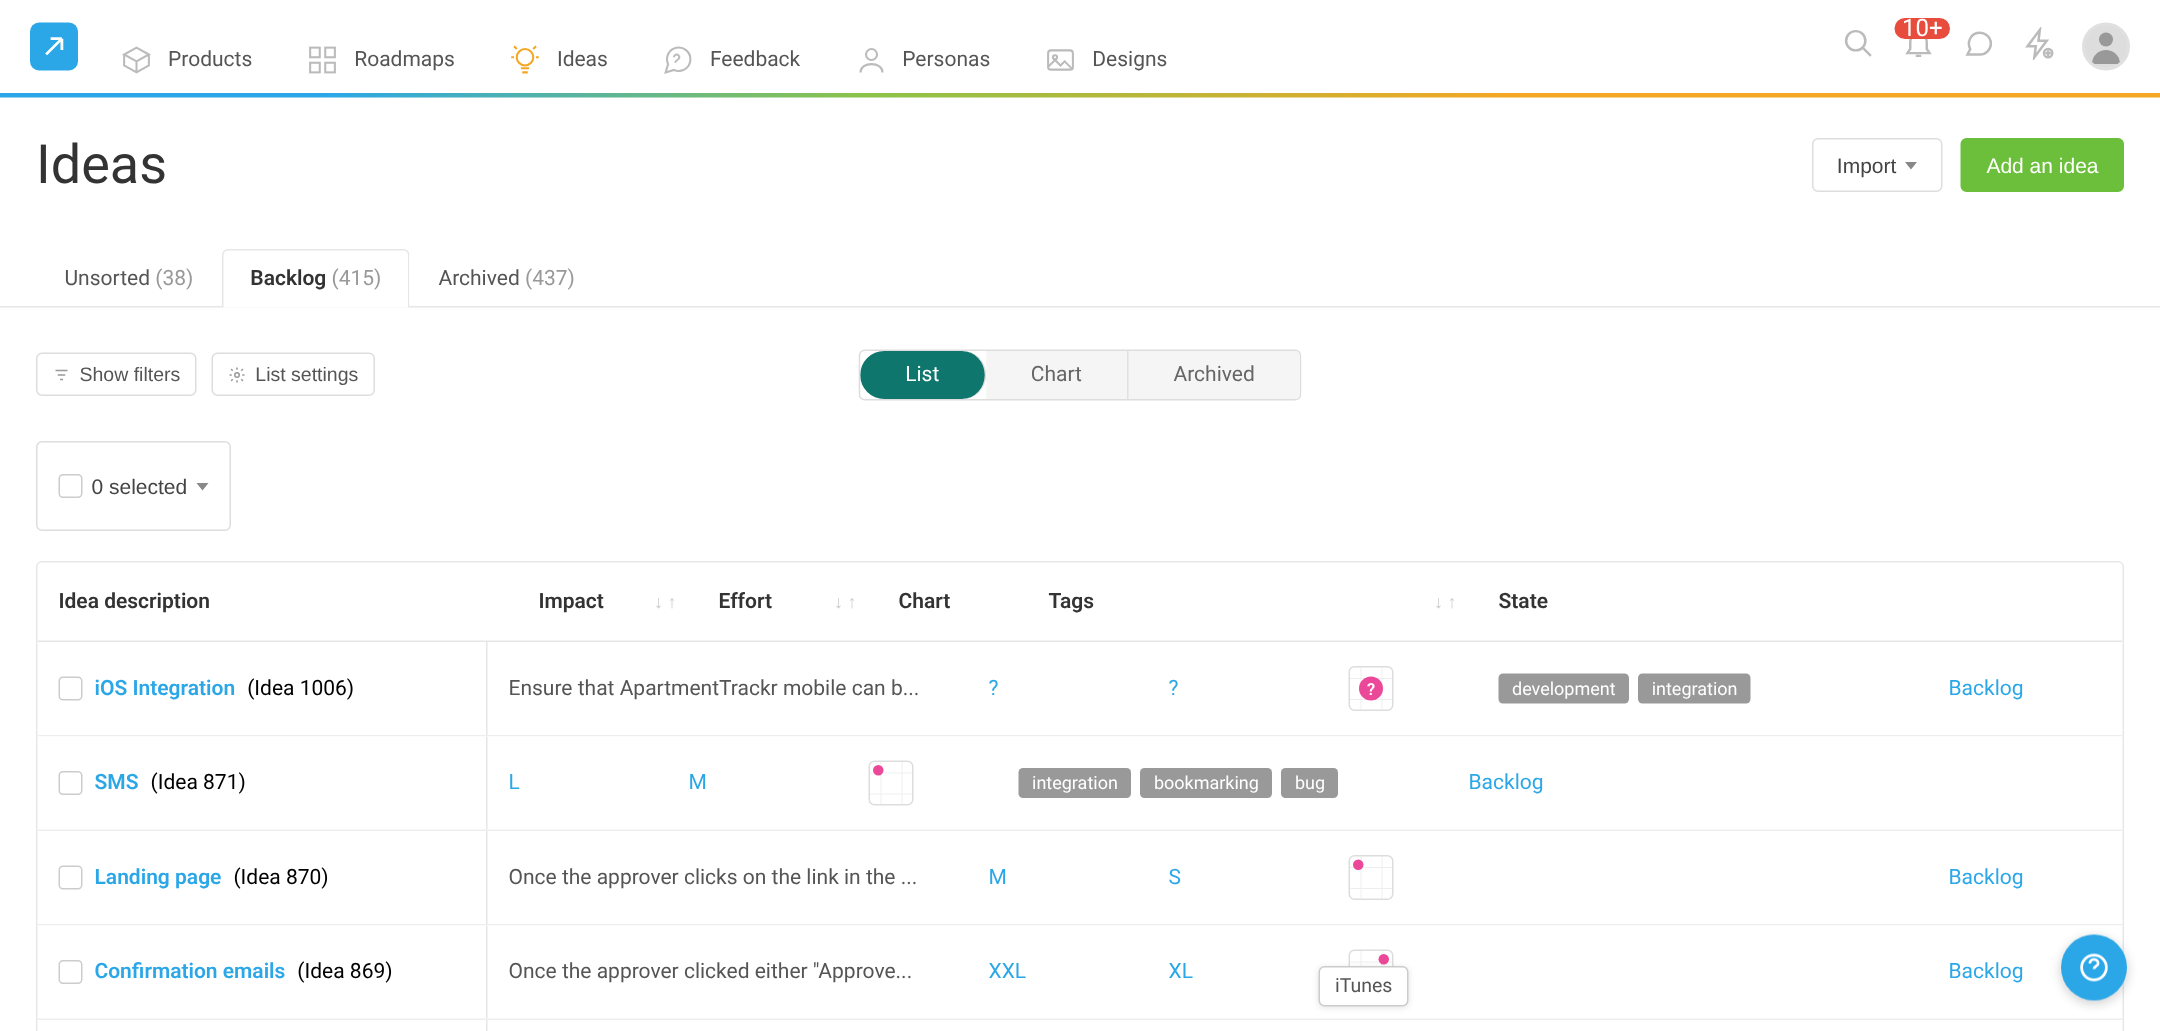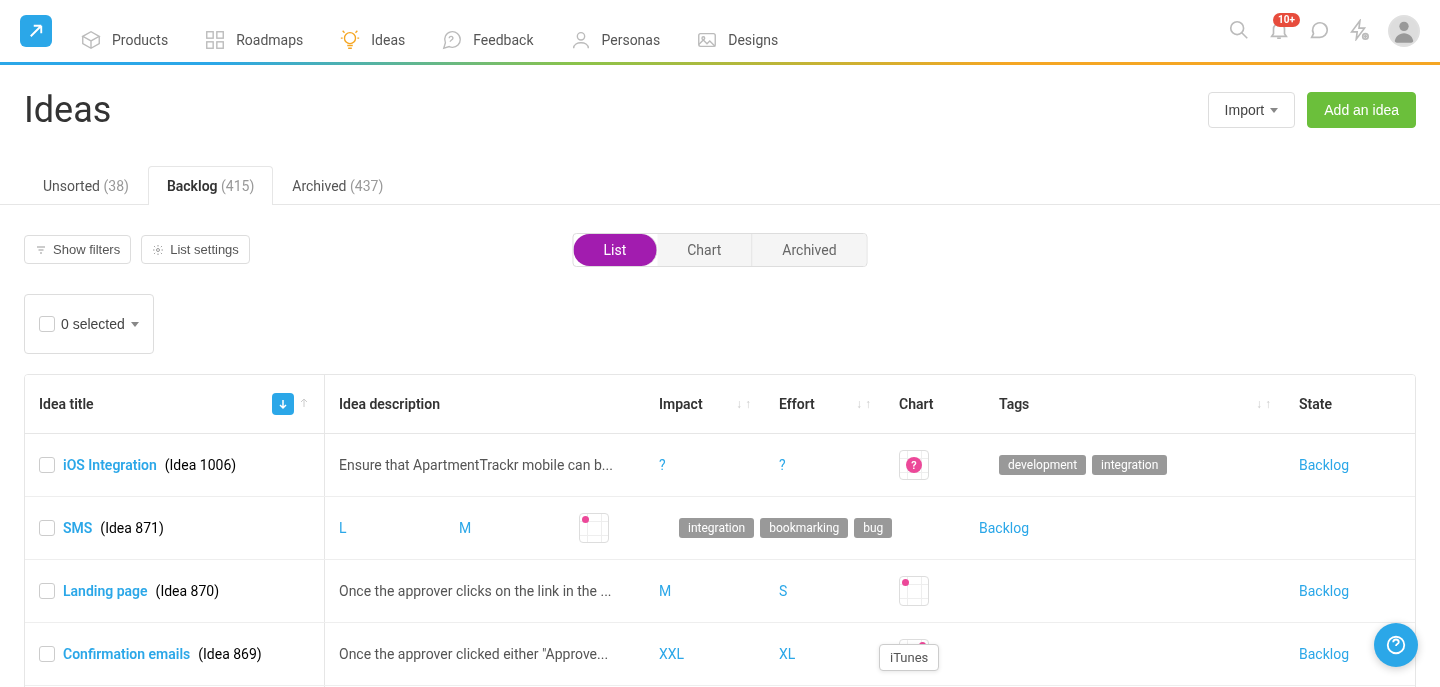--- a/index.html
+++ b/index.html
@@ -9,21 +9,21 @@
 .topnav { height: 62px; display: flex; align-items: center; padding: 0 20px; background: #fff; }
 .logo { width: 32px; height: 32px; background: #2ba7e8; border-radius: 6px; display: flex; align-items: center; justify-content: center; margin-right: 28px; }
 .logo svg { width: 18px; height: 18px; }
 .nav-items { display: flex; gap: 36px; align-items: center; flex: 1; margin-top: 18px; }
 .nav-item { display: flex; align-items: center; gap: 10px; color: #555; cursor: pointer; }
 .nav-item.active .nav-icon { color: #f5a623; }
 .nav-icon { width: 22px; height: 22px; color: #bbb; display: inline-flex; align-items: center; justify-content: center; }
 .nav-right { display: flex; align-items: center; gap: 18px; }
 .nav-right .icon-btn { position: relative; color: #bbb; cursor: pointer; }
 .nav-right .icon-btn svg { width: 22px; height: 22px; }
-.badge { position: absolute; top: -6px; right: -10px; background: #e74c3c; color: #fff; font-size: 10px; font-weight: 700; border-radius: 8px; padding: 1px 5px; line-height: 12px; }
+.badge { position: absolute; top: -6px; right: -10px; background: #e74c3c; color: #fff; font-size: 16px; font-weight: 400; border-radius: 8px; padding: 1px 5px; line-height: 12px; }
 .avatar { width: 32px; height: 32px; border-radius: 50%; background: #ddd; border: 2px solid #e0e0e0; overflow: hidden; display: flex; align-items: center; justify-content: center; color: #777; font-size: 12px; }
 
 .gradient-bar { height: 3px; background: linear-gradient(90deg, #2ba7e8 0%, #2ba7e8 15%, #8bc34a 40%, #f5a623 70%, #f5a623 100%); }
 
 .content { padding: 24px 24px 0 24px; }
 .header-row { display: flex; align-items: center; justify-content: space-between; margin-bottom: 34px; }
 .page-title { font-size: 36px; font-weight: 400; color: #333; }
 .header-actions { display: flex; gap: 12px; }
 .btn { border: 1px solid #ddd; border-radius: 4px; padding: 9px 16px; background: #fff; cursor: pointer; font-size: 14px; color: #444; display: inline-flex; align-items: center; gap: 6px; }
 .btn-primary { background: #6bbf3b; border-color: #6bbf3b; color: #fff; font-weight: 500; }
@@ -33,21 +33,21 @@
 .tab { padding: 11px 18px; border: 1px solid transparent; border-bottom: none; color: #555; cursor: pointer; position: relative; bottom: -1px; border-radius: 4px 4px 0 0; }
 .tab.active { border-color: #e6e6e6; background: #fff; font-weight: 600; color: #333; text-align: center; }
 .tab .count { color: #999; font-weight: 400; }
 
 .toolbar { display: flex; align-items: center; margin-top: 30px; margin-bottom: 30px; position: relative; }
 .toolbar-left { display: flex; gap: 10px; }
 .small-btn { border: 1px solid #ddd; border-radius: 4px; padding: 6px 10px; background: #fff; cursor: pointer; font-size: 13px; color: #555; display: inline-flex; align-items: center; gap: 6px; }
 .view-toggle { position: absolute; left: 50%; transform: translateX(-50%); display: flex; border: 1px solid #ddd; border-radius: 4px; overflow: hidden; }
 .view-toggle .seg { padding: 8px 30px; background: #f5f5f5; cursor: pointer; color: #666; border-right: 1px solid #ddd; }
 .view-toggle .seg:last-child { border-right: none; }
-.view-toggle .seg.active { background: #a21caf; color: #fff; border-radius: 16px; }
+.view-toggle .seg.active { background: #0f766e; color: #fff; border-radius: 16px; }
 
 .select-row { margin-bottom: 20px; }
 
 
 .table-wrap { border: 1px solid #e6e6e6; border-radius: 4px; overflow: hidden; }
 .table-header { display: flex; background: #fff; border-bottom: 1px solid #e6e6e6; font-weight: 600; color: #333; }
 .cell { padding: 18px 14px; display: flex; align-items: center; gap: 8px; }
 .col-title { width: 300px; border-right: 1px solid #e6e6e6; }
 .col-desc { width: 320px; }
 .col-impact { width: 120px; }
@@ -220,33 +220,20 @@
   <div class="select-row">
     <button class="btn" style="padding:21px 14px">
       <span class="checkbox"></span>
       <span>0 selected</span>
       <span class="caret-down"></span>
     </button>
   </div>
 
   <div class="table-wrap">
     <div class="table-header">
-      <div class="cell col-title">
-        <span>Idea title</span>
-        <span style="margin-left:auto;display:flex;gap:4px;align-items:center">
-          <span class="sort-btn active">
-              <svg width="12" height="12" viewBox="0 0 24 24" fill="none" stroke="currentColor" stroke-width="3">
-                <path d="M12 4v16M6 14l6 6 6-6"></path>
-              </svg>
-            </span>
-          <span style="color:#ccc"><svg width="12" height="12" viewBox="0 0 24 24" fill="none" stroke="currentColor" stroke-width="2">
-                <path d="M12 20V4M6 10l6-6 6 6"></path>
-              </svg></span>
-        </span>
-      </div>
       <div class="cell col-desc">Idea description</div>
       <div class="cell col-impact">
           <span>Impact</span>
           <span class="sort-arrows">↓ ↑</span>
         </div>
       <div class="cell col-effort">
           <span>Effort</span>
           <span class="sort-arrows">↓ ↑</span>
         </div>
       <div class="cell col-chart">Chart</div>

